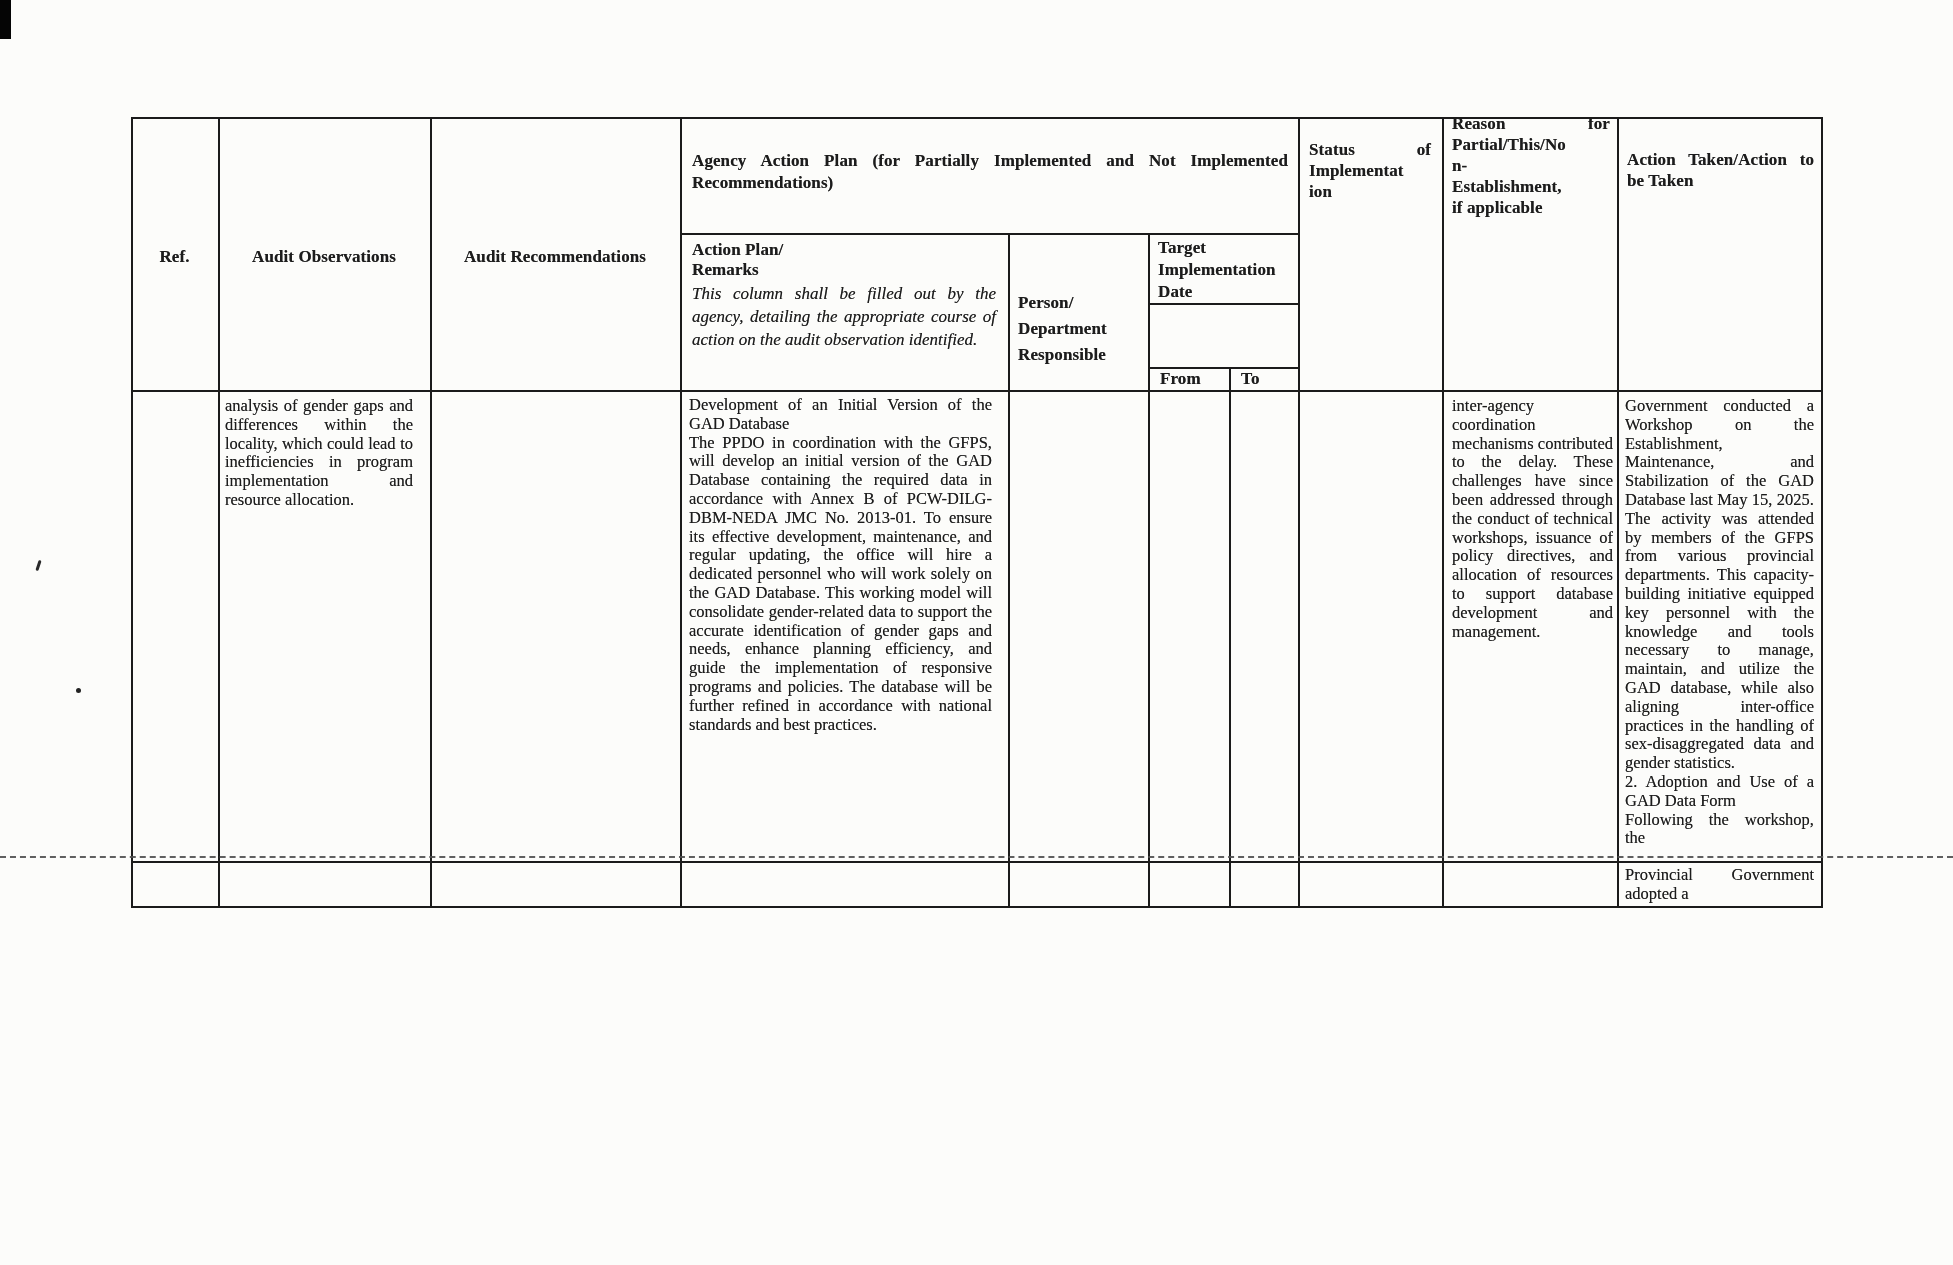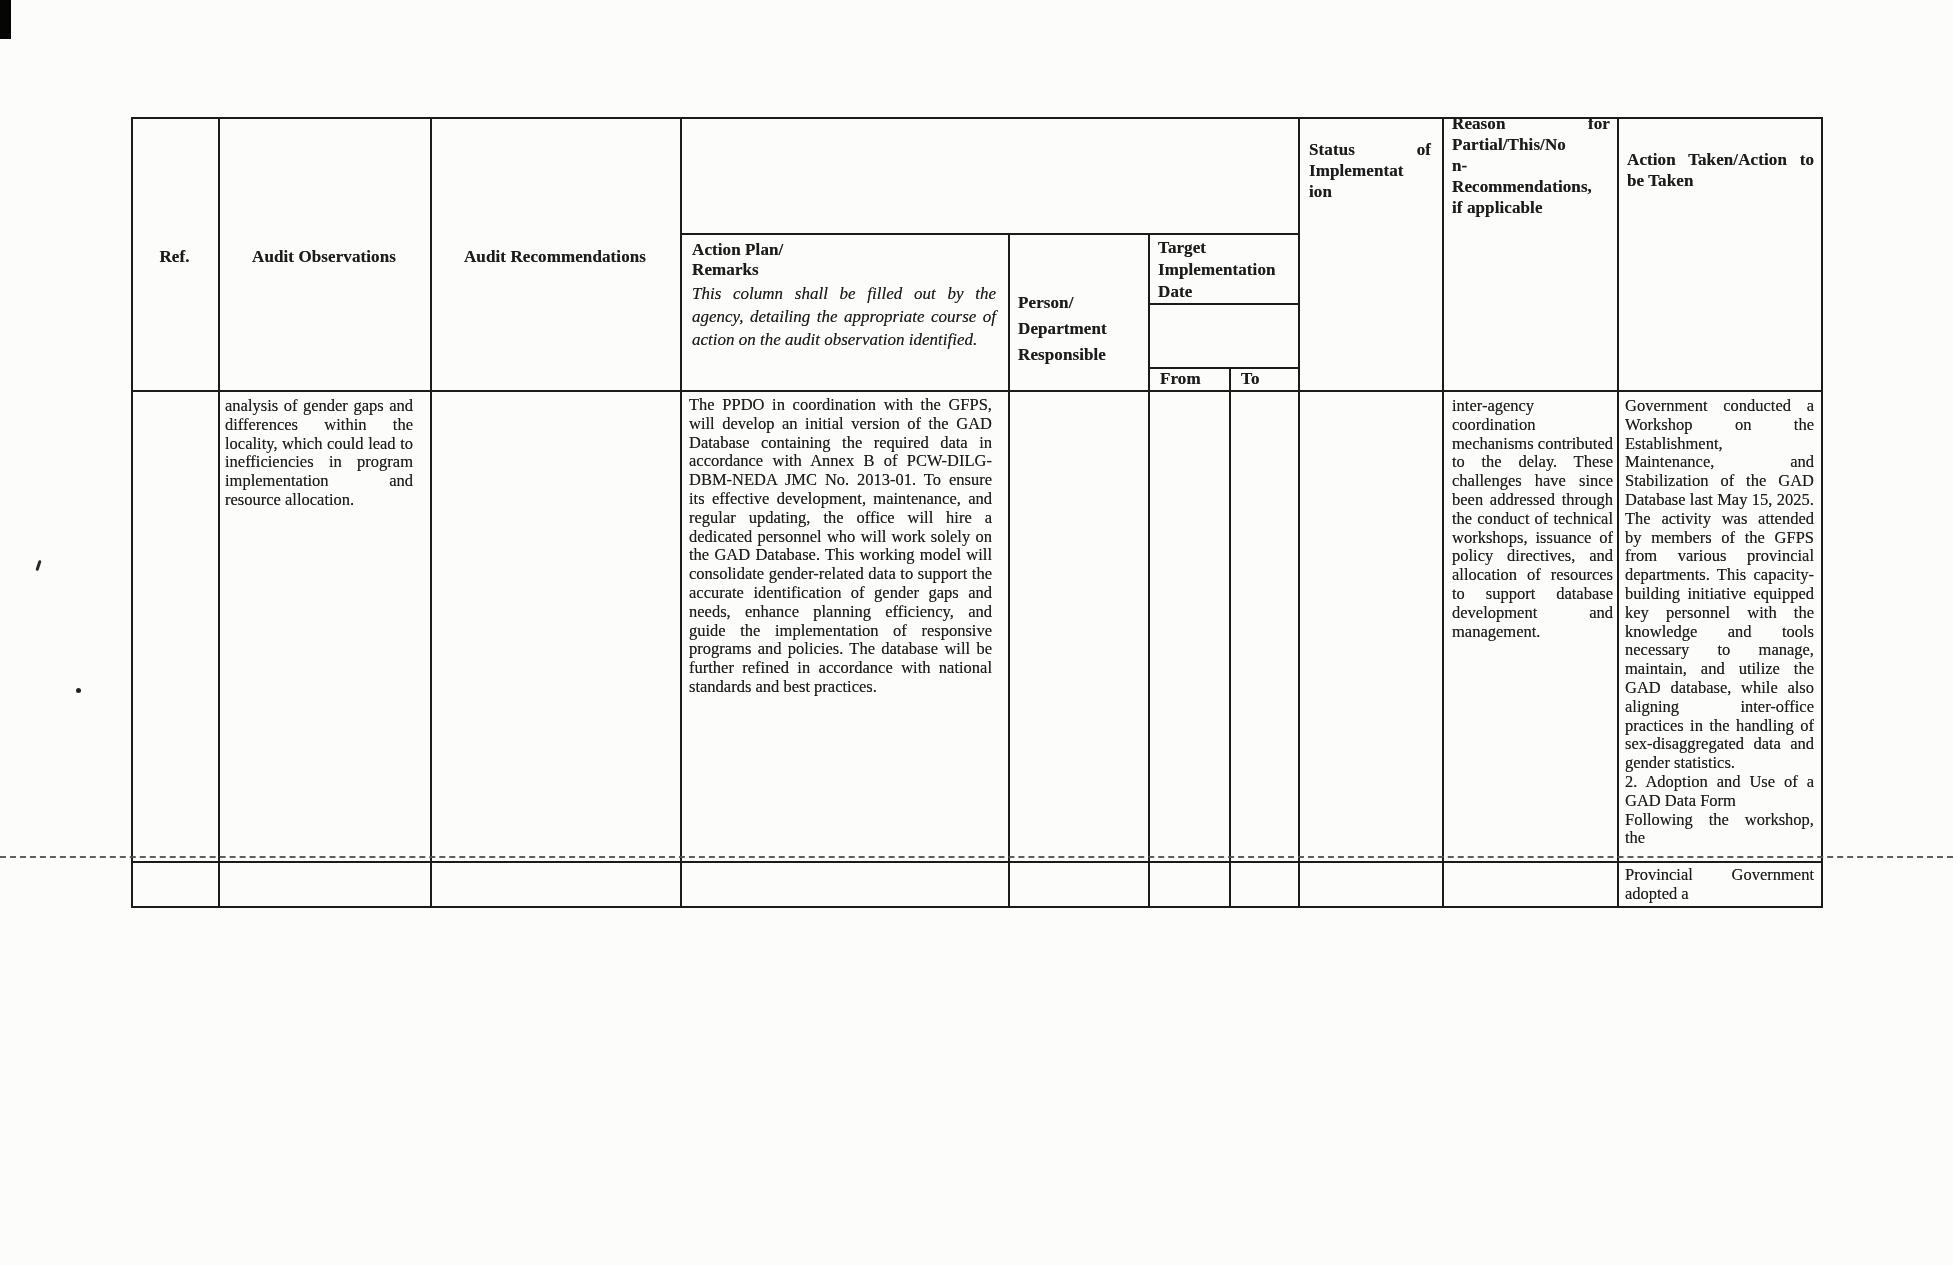--- a/index.html
+++ b/index.html
@@ -63,20 +63,21 @@
   <div class="hl" style="left:131px;top:906px;width:1692px"></div>
 
   <div class="dash"></div>
 
   <div class="t hb ctr" style="left:131px;top:246px;width:87px">Ref.</div>
 
   <div class="t hb ctr" style="left:218px;top:246px;width:212px">Audit Observations</div>
 
   <div class="t hb ctr" style="left:430px;top:246px;width:250px">Audit Recommendations</div>
 
+  <div class="t hb just lh22" style="left:692px;top:150px;width:596px">Agency Action Plan (for Partially Implemented and Not Implemented Recommendations)</div>
 
   <div class="t" style="left:692px;top:240px;width:304px">
     <div class="hb" style="line-height:20px">Action Plan/</div>
     <div class="hb" style="line-height:20px">Remarks</div>
     <div class="it just" style="margin-top:2px">This column shall be filled out by the agency, detailing the appropriate course of action on the audit observation identified.</div>
   </div>
 
   <div class="t hb lh26" style="left:1018px;top:290px;width:124px">
     <div>Person/</div>
     <div>Department</div>
@@ -91,30 +92,31 @@
   <div class="t hb" style="left:1309px;top:139px;width:122px">
     <div class="jall">Status of</div>
     <div>Implementat</div>
     <div>ion</div>
   </div>
 
   <div class="t hb" style="left:1452px;top:113px;width:158px">
     <div class="jall">Reason for</div>
     <div>Partial/This/No</div>
     <div>n-</div>
-    <div>Recommendations,</div>
+    <div>Establishment,</div>
     <div>if applicable</div>
   </div>
 
   <div class="t hb just" style="left:1627px;top:149px;width:187px">Action Taken/Action to be Taken</div>
 
   <div class="t body just" style="left:225px;top:397px;width:188px">analysis of gender gaps and differences within the locality, which could lead to inefficiencies in program implementation and resource allocation.</div>
 
 
   <div class="t body" style="left:689px;top:396px;width:303px">
+    <div class="just">Development of an Initial Version of the GAD Database</div>
     <div class="just">The PPDO in coordination with the GFPS, will develop an initial version of the GAD Database containing the required data in accordance with Annex B of PCW-DILG-DBM-NEDA JMC No. 2013-01. To ensure its effective development, maintenance, and regular updating, the office will hire a dedicated personnel who will work solely on the GAD Database. This working model will consolidate gender-related data to support the accurate identification of gender gaps and needs, enhance planning efficiency, and guide the implementation of responsive programs and policies. The database will be further refined in accordance with national standards and best practices.</div>
   </div>
 
   <div class="t body just" style="left:1452px;top:397px;width:161px">inter-agency coordination mechanisms contributed to the delay. These challenges have since been addressed through the conduct of technical workshops, issuance of policy directives, and allocation of resources to support database development and management.</div>
 
   <div class="t body" style="left:1625px;top:397px;width:189px">
     <div class="just">Government conducted a Workshop on the Establishment, Maintenance, and Stabilization of the GAD Database last May 15, 2025. The activity was attended by members of the GFPS from various provincial departments. This capacity-building initiative equipped key personnel with the knowledge and tools necessary to manage, maintain, and utilize the GAD database, while also aligning inter-office practices in the handling of sex-disaggregated data and gender statistics.</div>
     <div class="just mt">2. Adoption and Use of a GAD Data Form</div>
     <div class="jall">Following the workshop, the</div>
   </div>

